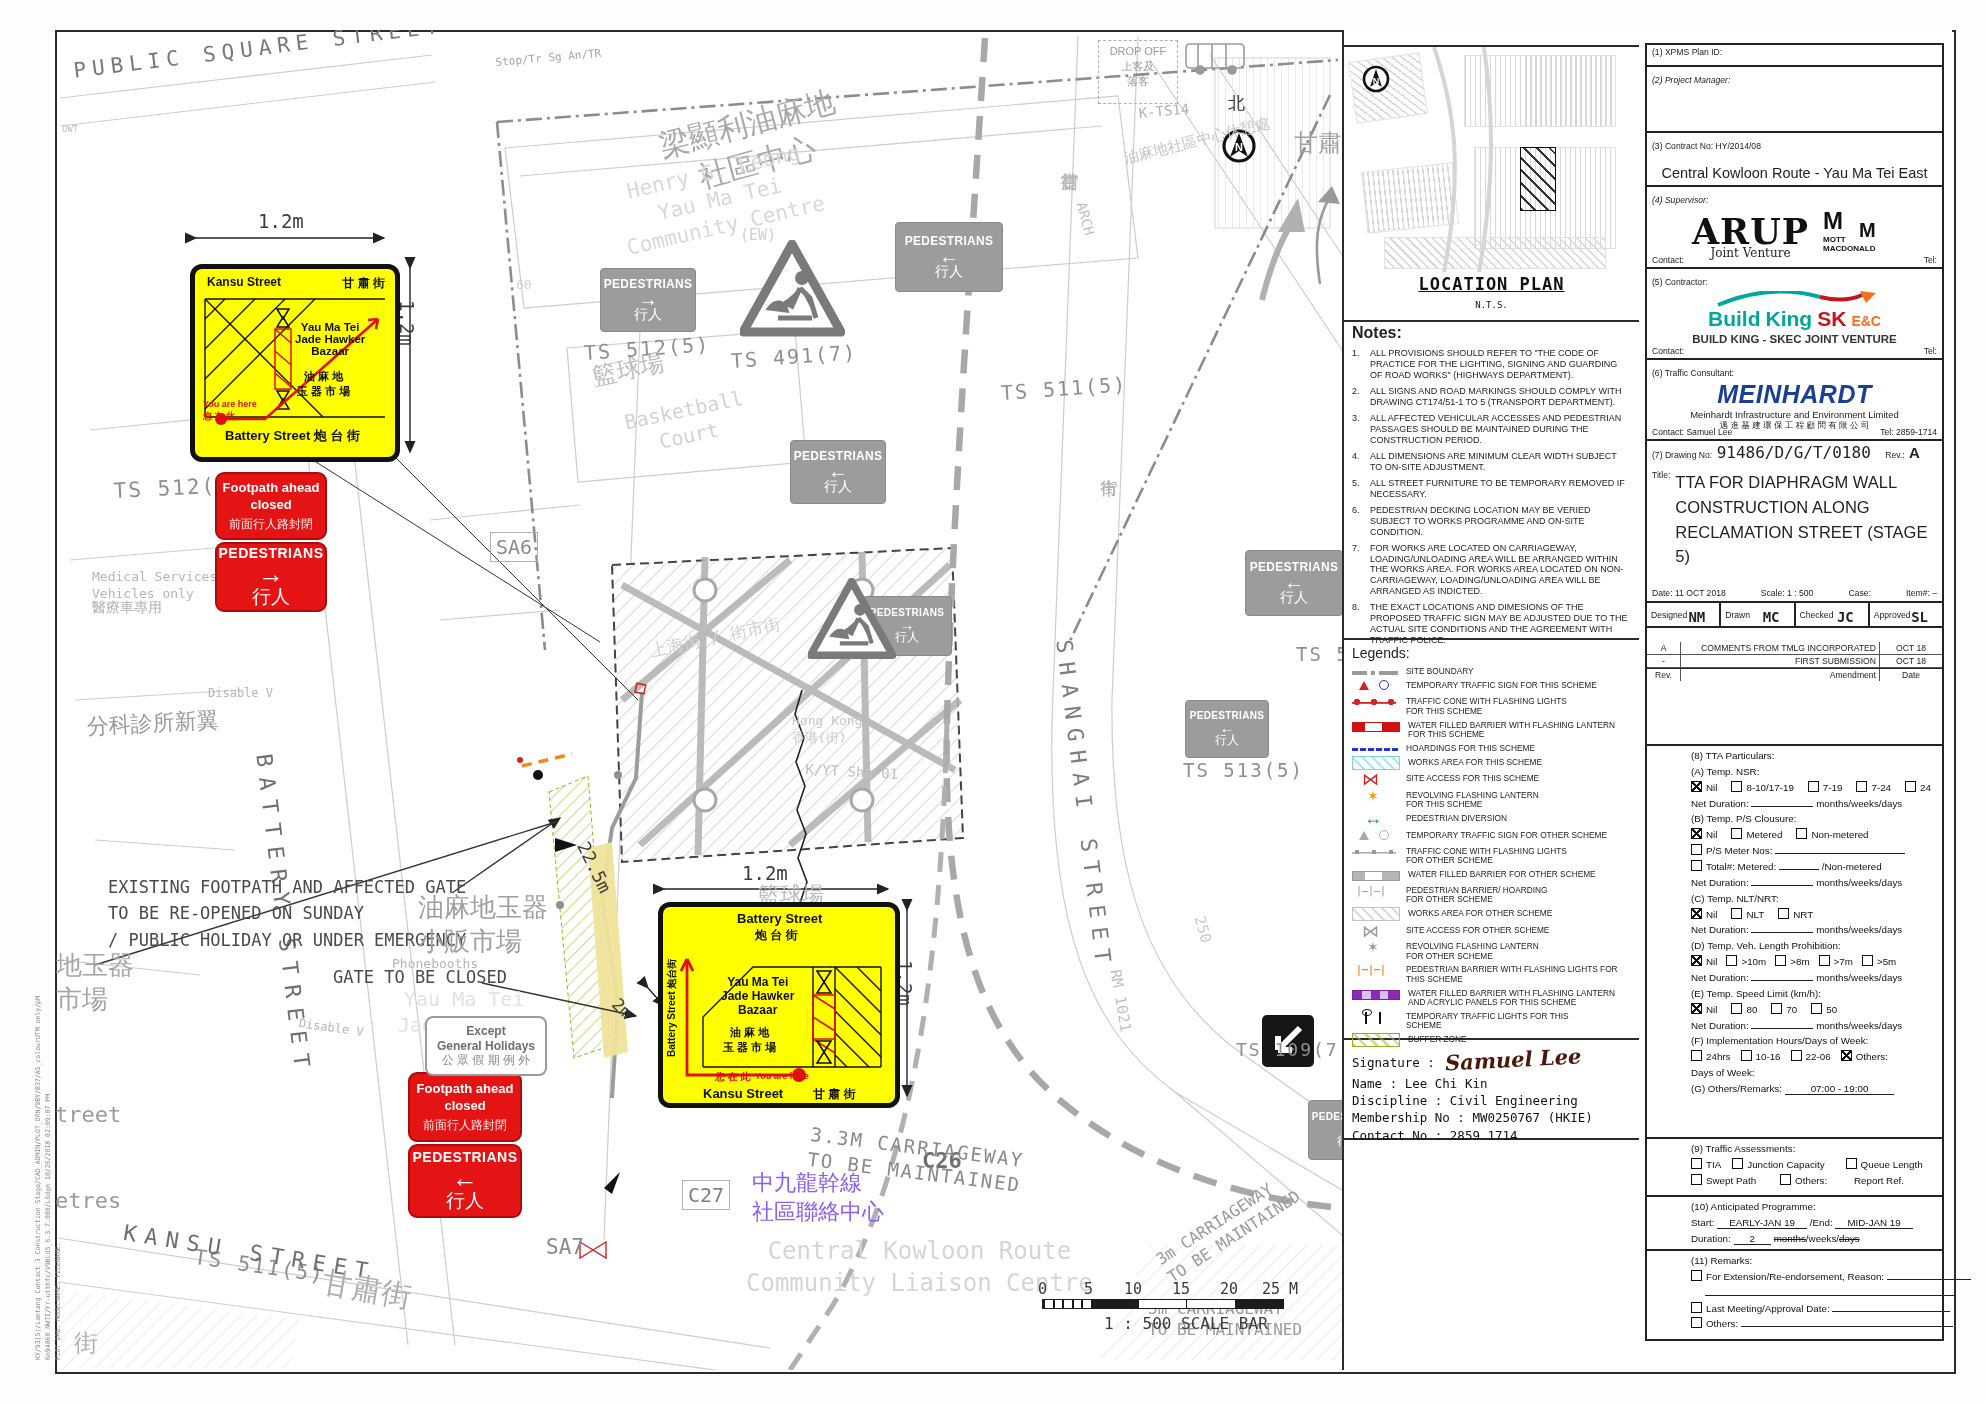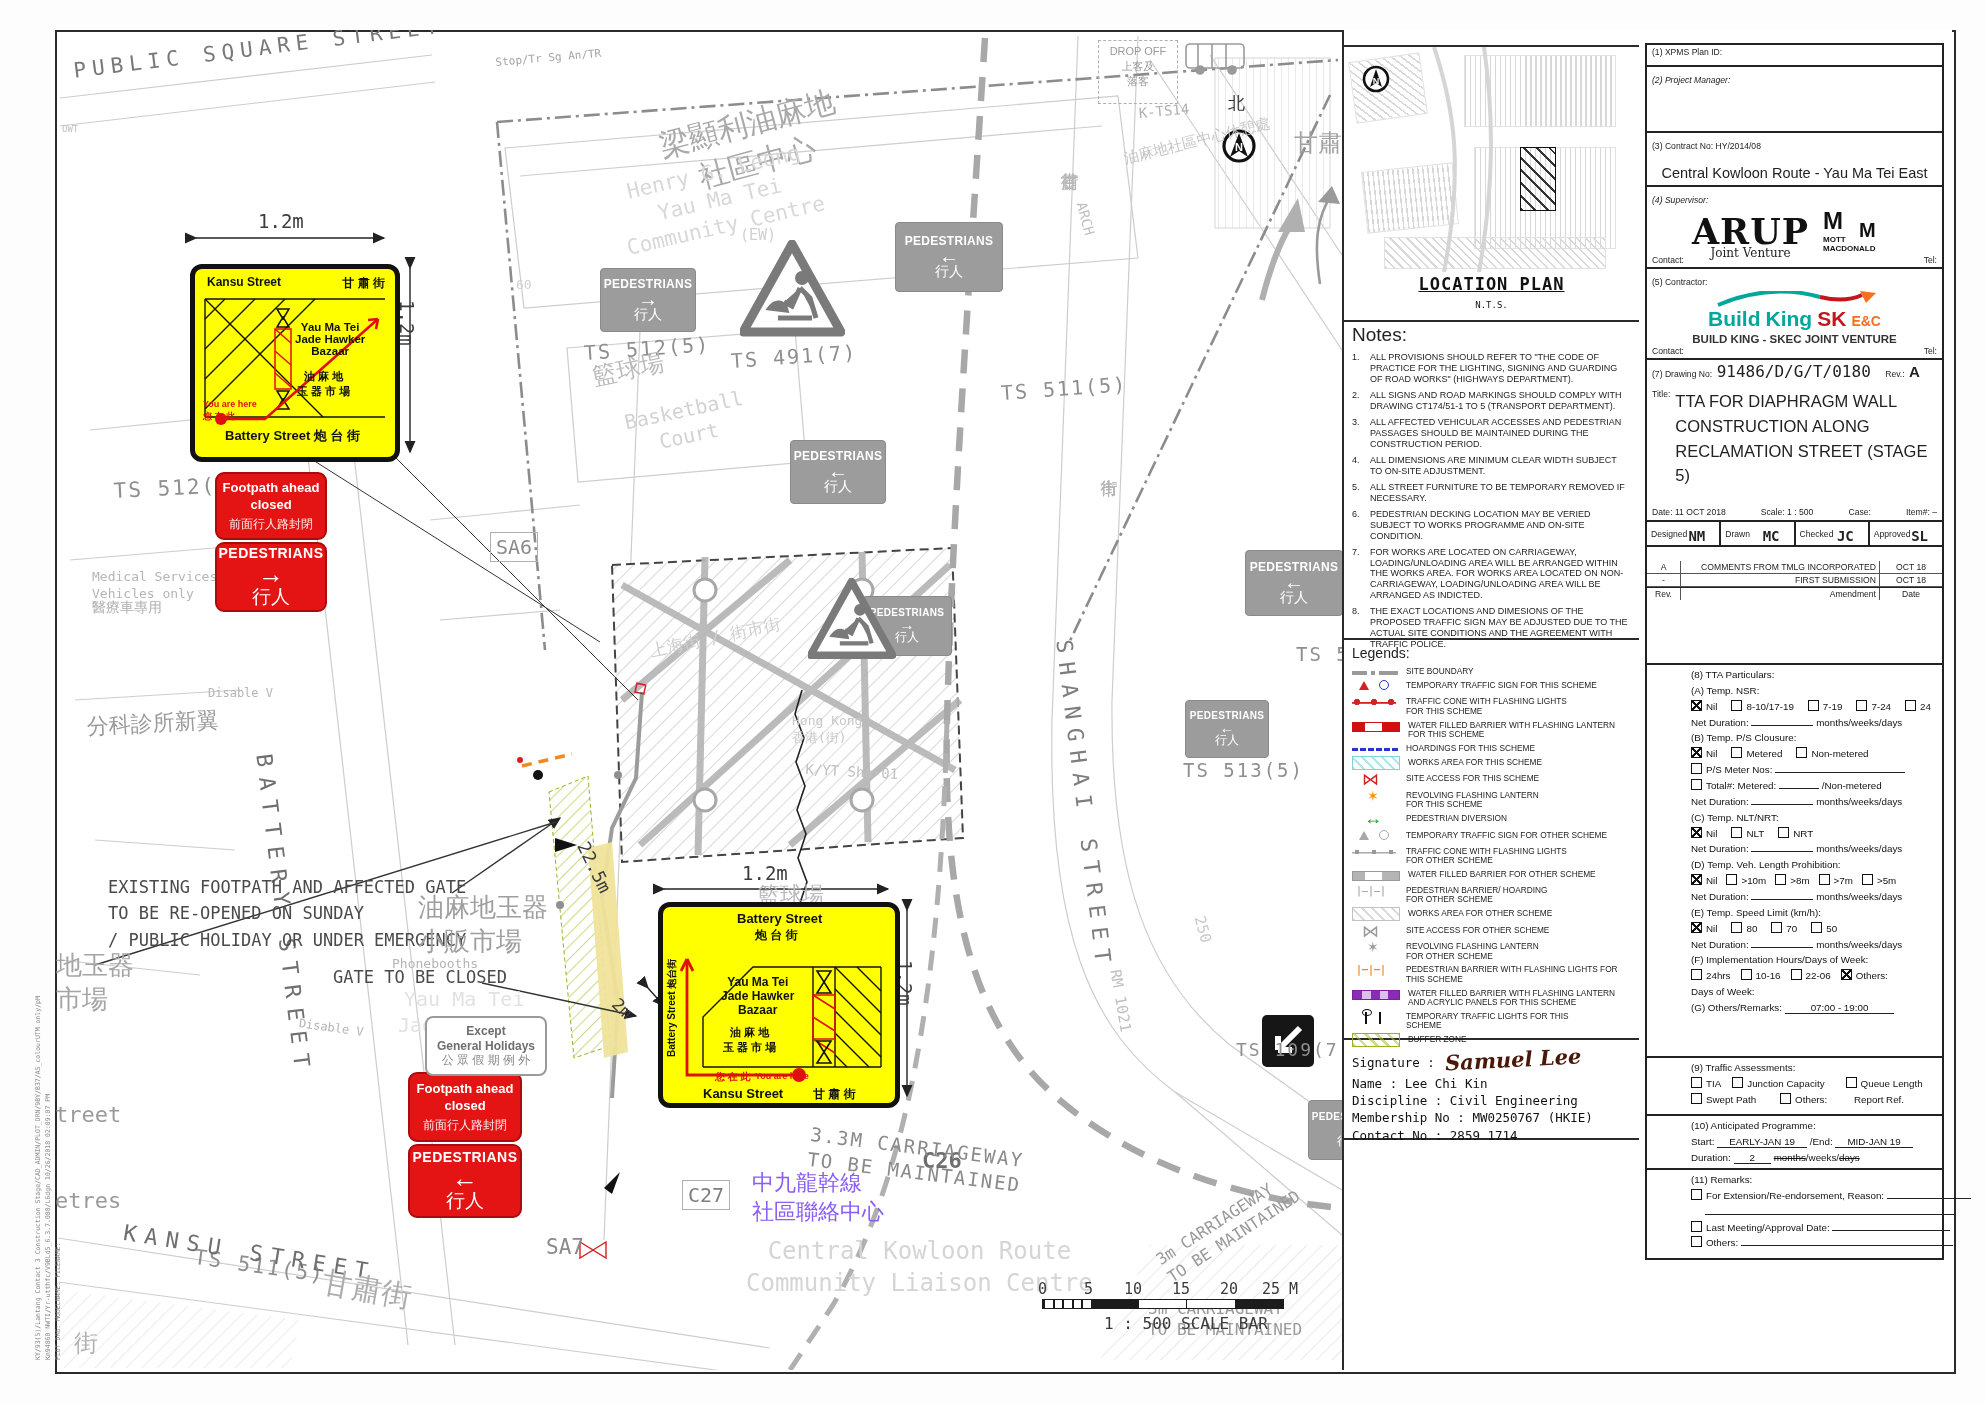--- a/index.html
+++ b/index.html
@@ -40,21 +40,21 @@
        border-left:2px solid #2b2b2b;border-right:2px solid #2b2b2b;}
   .locbox{position:absolute;left:0px;top:15px;width:295px;height:273px;border-top:2px solid #2b2b2b;border-bottom:2px solid #2b2b2b;overflow:hidden;}
   .locmap{position:absolute;inset:0 0 48px 0;background:#fff;}
   .hpatch{position:absolute;background:repeating-linear-gradient(45deg,#d8d8d8 0 1.5px,transparent 1.5px 6px);border:1px solid #e2e2e2;}
   .vpatch{position:absolute;background:repeating-linear-gradient(90deg,#d8d8d8 0 1.5px,transparent 1.5px 5px);border:1px solid #e2e2e2;}
   .siteRect{position:absolute;border:1.6px solid #111;background:repeating-linear-gradient(45deg,#333 0 2px,transparent 2px 9px);}
   .loclabel{position:absolute;bottom:26px;width:100%;text-align:center;font-family:"DejaVu Sans Mono",monospace;
             font-size:17px;font-weight:bold;color:#111;text-decoration:underline;letter-spacing:1px;}
   .locnts{position:absolute;bottom:10px;width:100%;text-align:center;font-family:"DejaVu Sans Mono",monospace;font-size:9px;color:#111;}
   .notes{position:absolute;left:0;top:288px;width:295px;height:322px;border-bottom:2px solid #2b2b2b;padding:6px 8px;box-sizing:border-box;}
-  .notes h3{margin:0 0 6px 0;font-size:19px;font-weight:normal;}
+  .notes h3{margin:0 0 6px 0;font-size:16px;font-weight:bold;}
   .note{display:flex;margin-bottom:5px;}
   .nnum{width:18px;min-width:18px;font-size:9px;}
   .ntext{font-size:9px;line-height:1.22;color:#1c1c1c;}
   .legends{position:absolute;left:0;top:610px;width:295px;height:400px;border-bottom:2px solid #2b2b2b;padding:5px 8px;box-sizing:border-box;}
   .legends h3{margin:0 0 4px 0;font-size:14px;font-weight:normal;}
   .leg{display:flex;align-items:flex-start;margin-bottom:2.6px;}
   .llab{font-size:8.3px;line-height:1.12;color:#1c1c1c;padding-top:2px;white-space:pre-line;}
   .lsym{width:46px;min-width:46px;height:14px;position:relative;display:inline-block;margin-right:8px;}
   .sym-site-boundary{height:3.5px;margin-top:6px;background:linear-gradient(90deg,#9a9a9a 0 15px,transparent 15px 19px,#9a9a9a 19px 23px,transparent 23px 27px,#9a9a9a 27px 44px);}
   .sym-tts-this::before{content:"";position:absolute;left:7px;top:2px;border-left:5px solid transparent;border-right:5px solid transparent;border-bottom:9px solid #d42222;}
@@ -733,20 +733,28 @@
         <span style="color:#00a79d;font-size:21px">Build</span>
         <span style="color:#00a79d;font-size:21px">King</span>
         <span style="color:#c4161c;font-size:21px">SK</span>
         <span style="color:#f36f21;font-size:14px">E&amp;C</span>
       </div>
       <div style="text-align:center;font-size:11.5px;font-weight:bold;color:#333;margin-top:2px">BUILD KING - SKEC JOINT VENTURE</div>
       <span class="ct small">Contact:</span>
       <span class="tl small">Tel:</span>
     </div>
 
+    <div class="trow" style="height:81px">
+      <span class="small">(6) Traffic Consultant:</span>
+      <div class="meinhardt">MEINHARDT</div>
+      <div style="text-align:center;font-size:9.5px">Meinhardt Infrastructure and Environment Limited</div>
+      <div style="text-align:center;font-size:8.5px">邁 進 基 建 環 保 工 程 顧 問 有 限 公 司</div>
+      <span class="ct small">Contact:  Samuel Lee</span>
+      <span class="tl small">Tel: 2859-1714</span>
+    </div>
 
     <div class="trow" style="height:162px">
       <div>
         <span class="small">(7) Drawing No:</span>
         <span style="font-size:16px;font-family:'DejaVu Sans Mono',monospace">91486/D/G/T/0180</span>
         <span class="small" style="margin-left:10px">Rev.:</span>
         <span style="font-size:15px;font-weight:bold">A</span>
       </div>
       <div style="display:flex;margin-top:8px">
         <span class="small" style="margin-right:5px">Title:</span>

